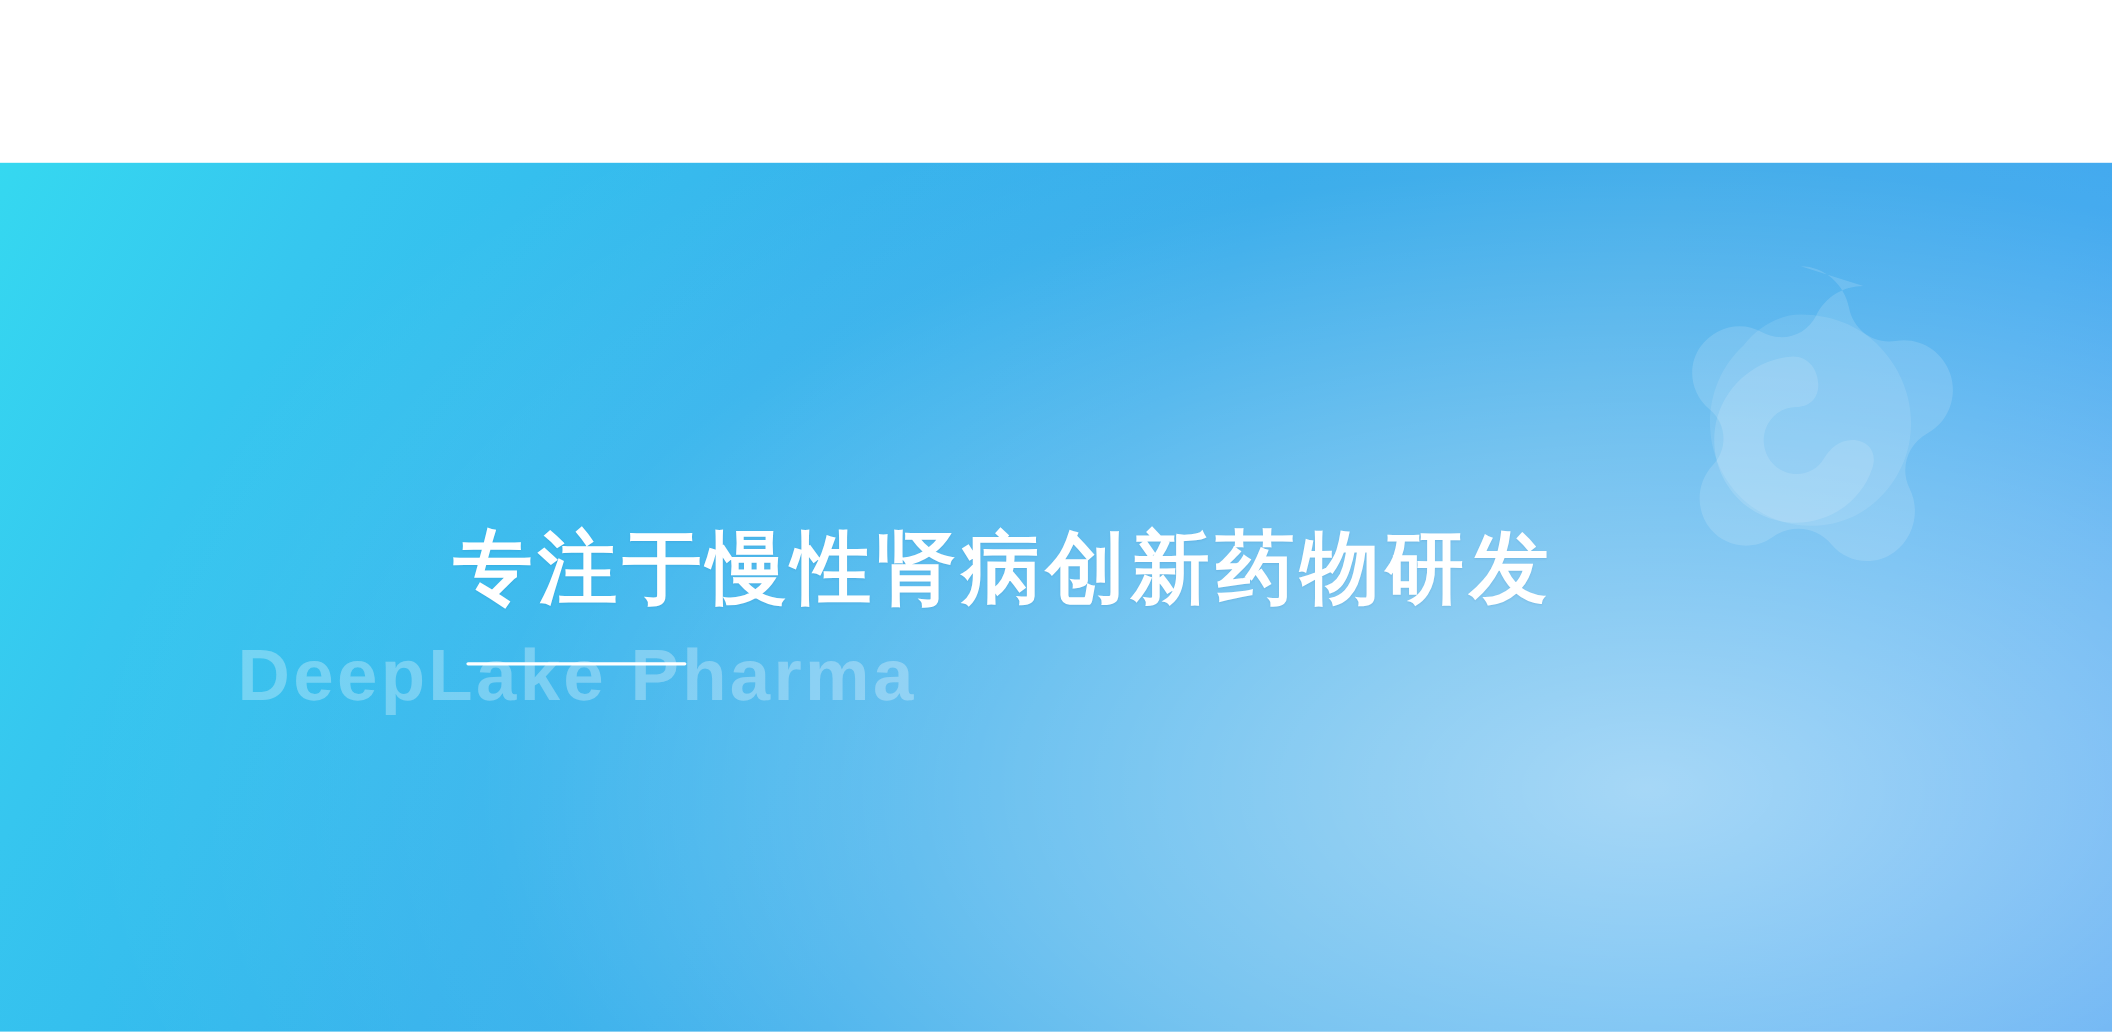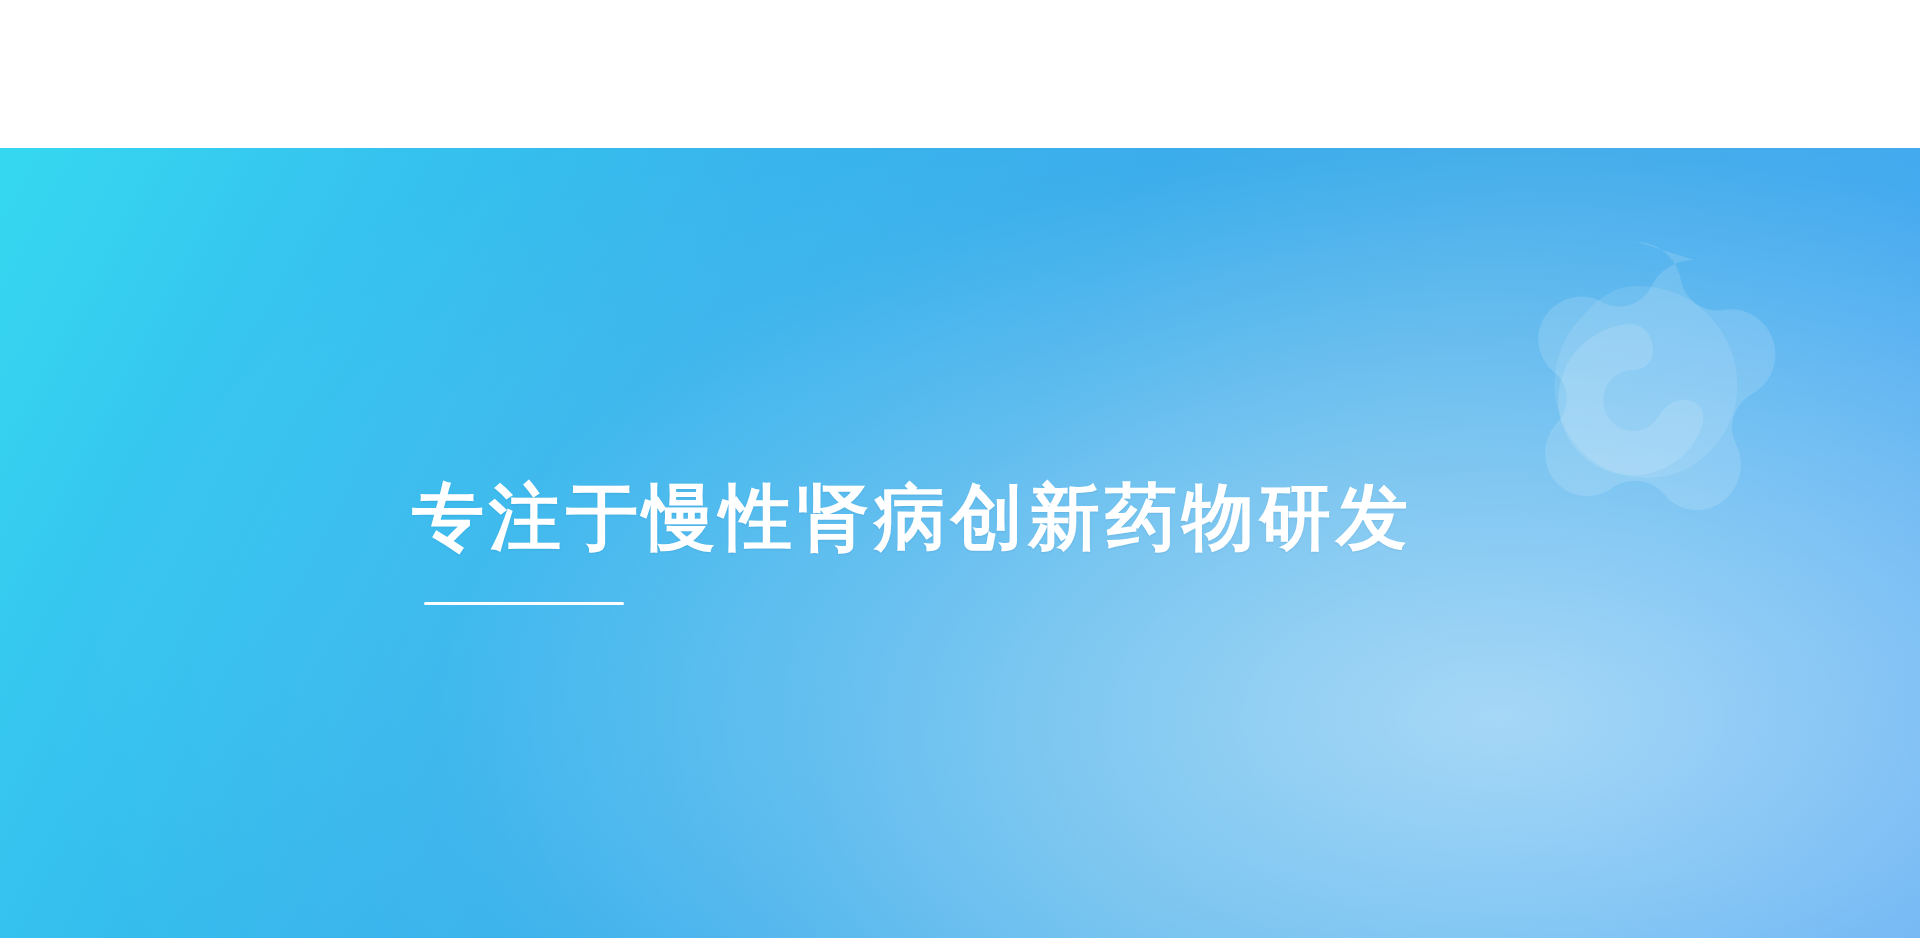--- a/index.html
+++ b/index.html
@@ -157,20 +157,21 @@
                    c -13 -1 -22 7 -28 17
                    c -7 12 -22 17 -35 12
                    c -14 -5 -22 -20 -19 -35
                    c 3 -14 15 -24 29 -24
                    c 12 0 20 -8 20 -20
                    c 0 -14 -9 -26 -23 -26 z" fill="rgba(255,255,255,0.13)"></path>
         </g>
       </svg>
     </div>
 
+    <div class="watermark">DeepLake Pharma</div>
 
     <div class="hero-copy">
       <h1 class="hero-title">专注于慢性肾病创新药物研发</h1>
       <div class="hero-divider"></div>
     </div>
 
   </section>
 </div>
 
 </body></html>

